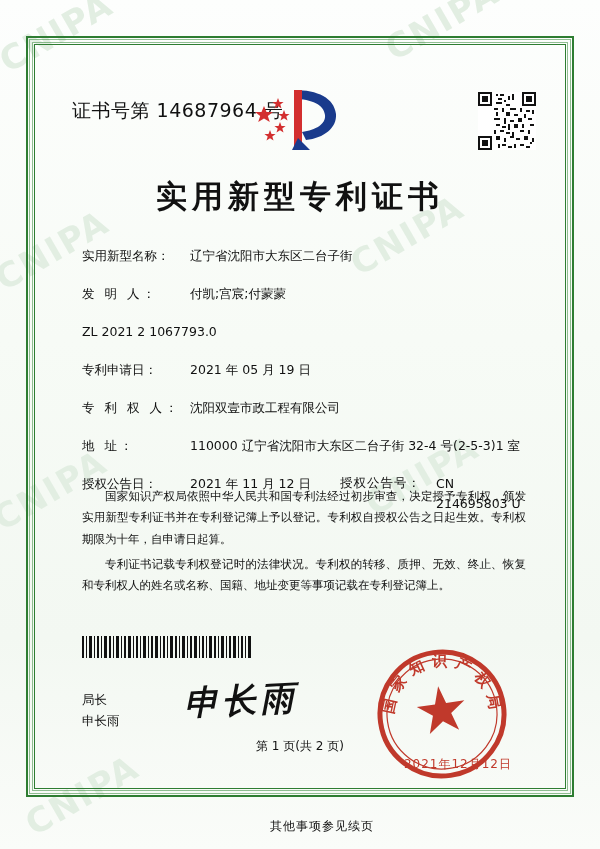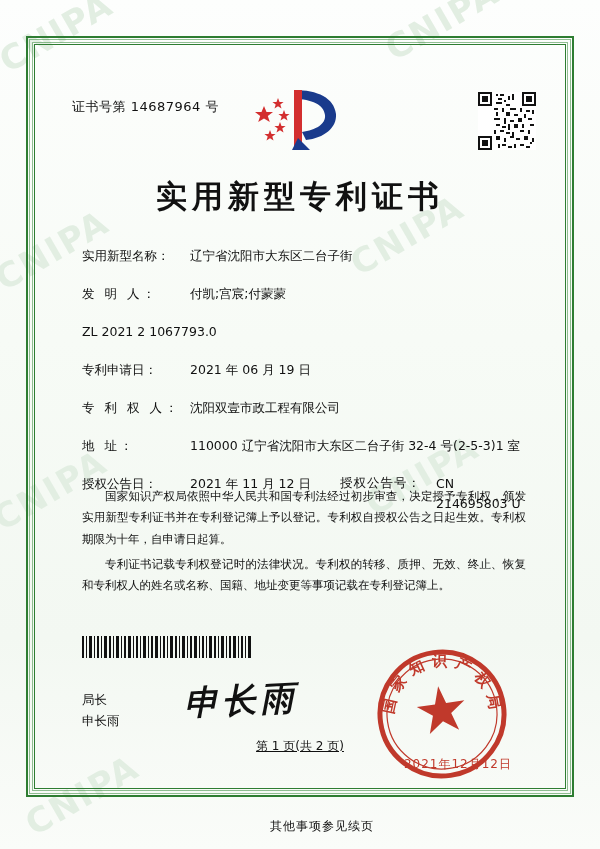--- a/index.html
+++ b/index.html
@@ -46,21 +46,21 @@
   .c-tl{left:26px;top:36px;border-right:none;border-bottom:none;}
   .c-tr{right:26px;top:36px;border-left:none;border-bottom:none;}
   .c-bl{left:26px;bottom:52px;border-right:none;border-top:none;}
   .c-br{right:26px;bottom:52px;border-left:none;border-top:none;}
 
   .content{
     position:absolute;left:44px;top:56px;right:44px;bottom:70px;
   }
   .cert-no{
     position:absolute;left:28px;top:42px;
-    font-size:13px;color:#111;letter-spacing:.5px;
+    font-size:19px;color:#111;letter-spacing:.5px;
   }
   
   .qr{
     position:absolute;right:20px;top:36px;width:58px;height:58px;
     background:#fff;
   }
   .qr svg{display:block;}
   
   .logo{
     position:absolute;left:50%;top:28px;transform:translateX(-50%);
@@ -107,21 +107,21 @@
   
   .seal{
     position:absolute;right:46px;top:590px;width:136px;height:136px;
   }
   .seal-date{
     position:absolute;right:44px;top:700px;
     font-size:12px;color:#c0392b;letter-spacing:1px;
   }
   .page-no{
     position:absolute;left:0;right:0;bottom:24px;text-align:center;
-    font-size:12px;color:#111;text-decoration:underline;
+    font-size:12px;color:#111;
   }
   .footnote{
     position:absolute;left:0;right:0;bottom:14px;text-align:center;
     font-size:12px;color:#111;letter-spacing:1px;padding-left:44px;
   }
 </style>
 </head>
 <body>
 
 <div class="page">
@@ -241,21 +241,21 @@
       </div>
       <div class="frow">
         <div class="flabel">发 明 人：</div>
         <div class="fvalue">付凯;宫宸;付蒙蒙</div>
       </div>
       <div class="frow">
         <div class="fvalue">ZL 2021 2 1067793.0</div>
       </div>
       <div class="frow">
         <div class="flabel wide">专利申请日：</div>
-        <div class="fvalue">2021 年 06 月 19 日</div>
+        <div class="fvalue">2021 年 05 月 19 日</div>
       </div>
       <div class="frow">
         <div class="flabel">专 利 权 人：</div>
         <div class="fvalue">沈阳双壹市政工程有限公司</div>
       </div>
       <div class="frow">
         <div class="flabel">地 址：</div>
         <div class="fvalue">110000 辽宁省沈阳市大东区二台子街 32-4 号(2-5-3)1 室</div>
       </div>
       <div class="frow" style="margin-top:4px;">

